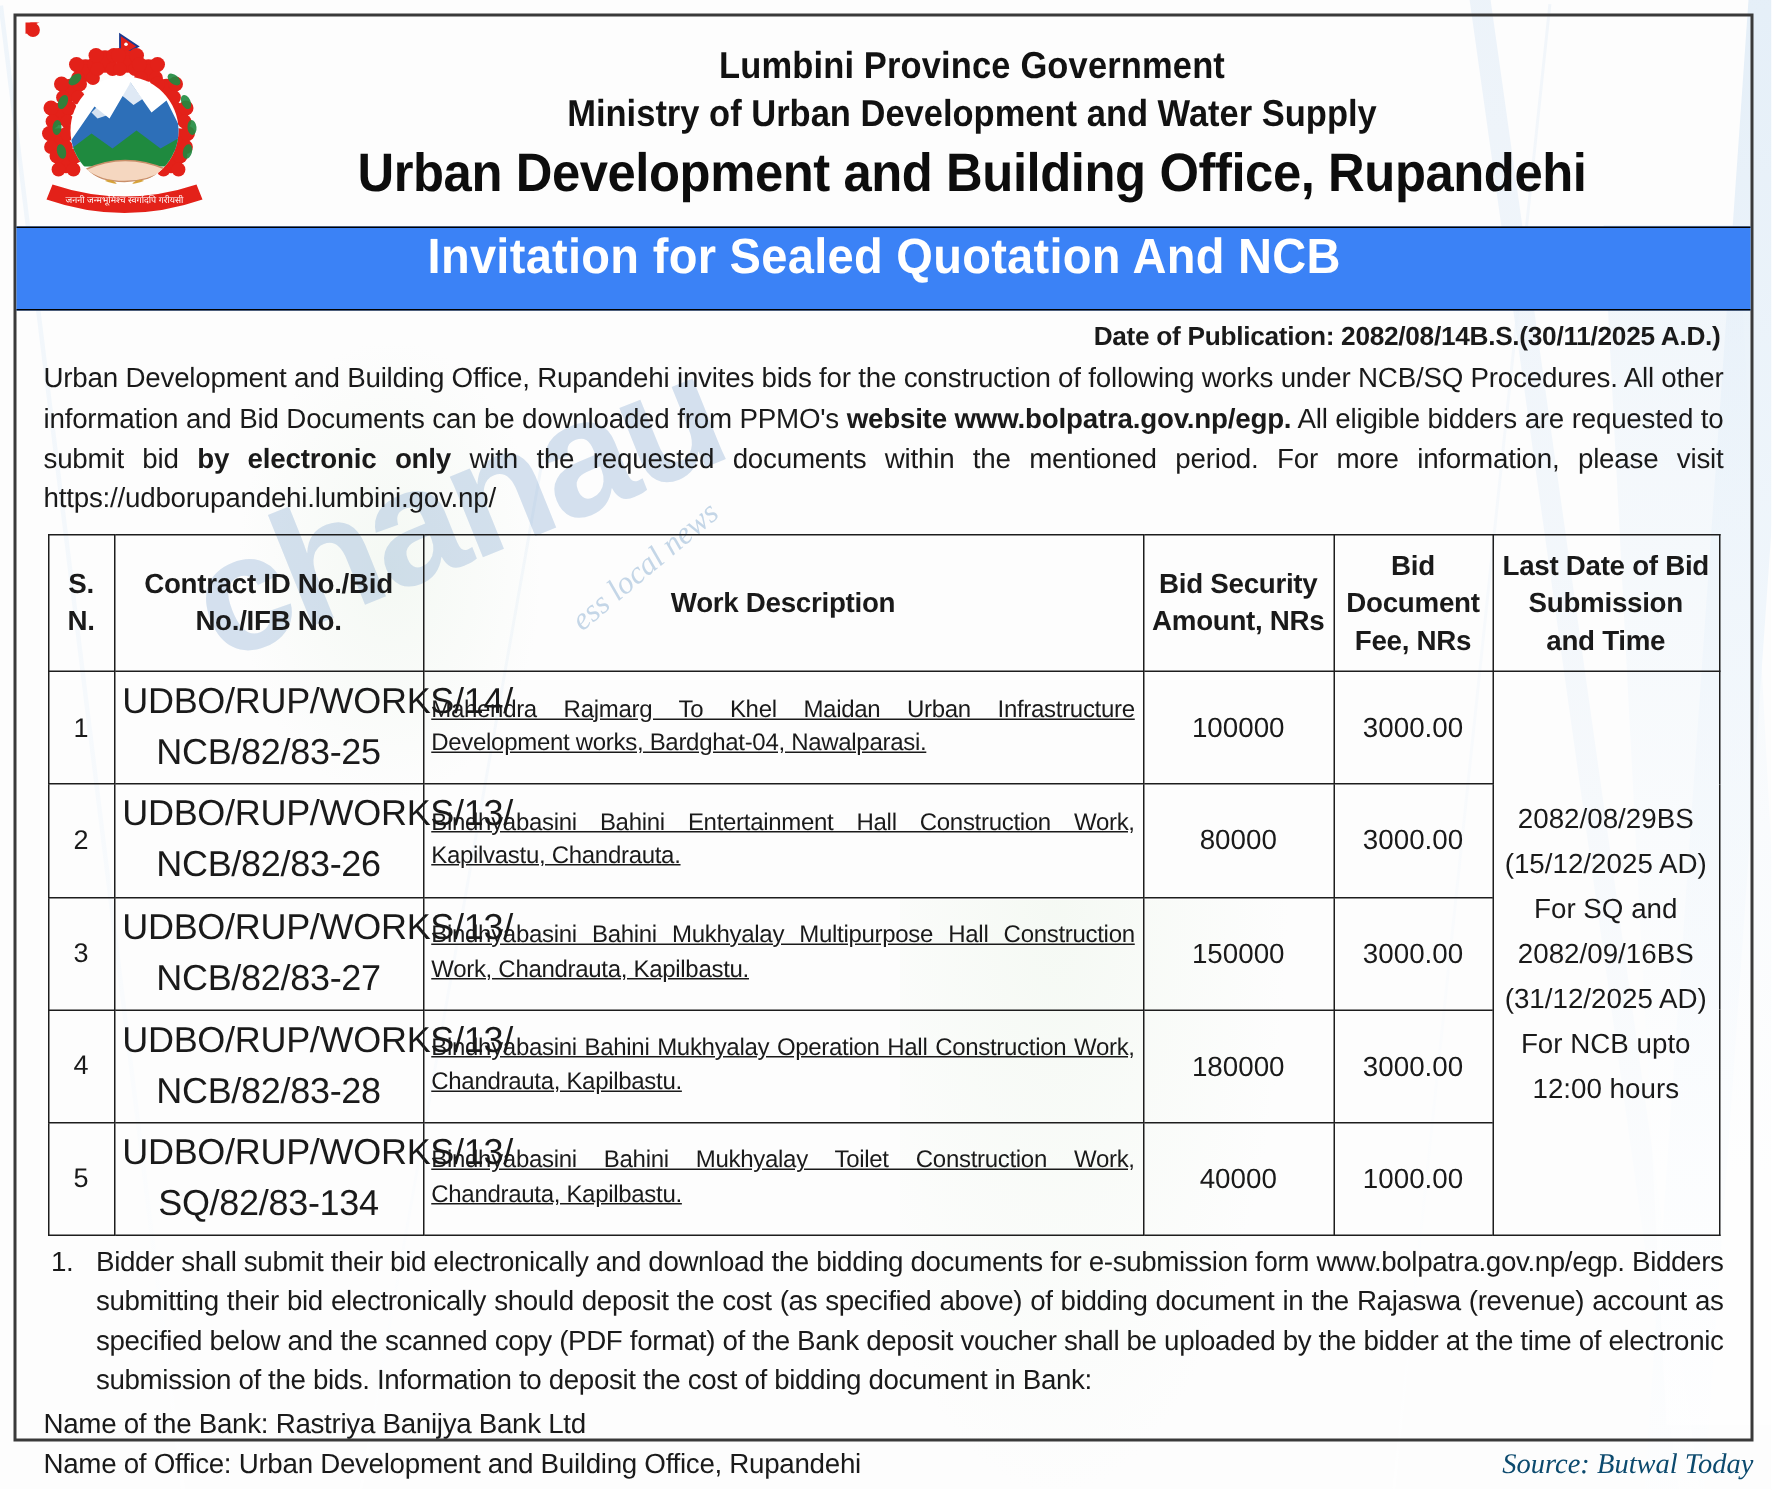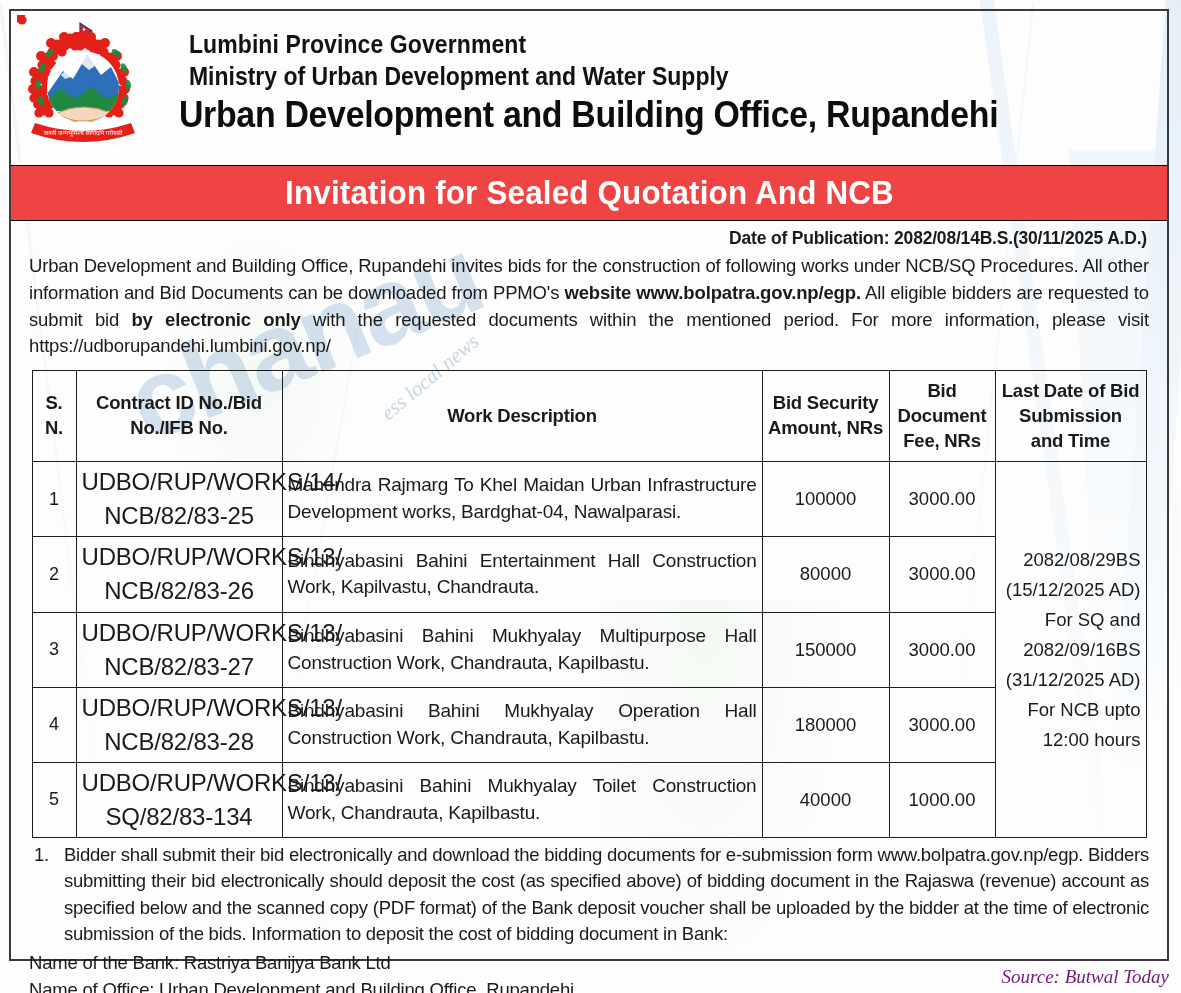--- a/index.html
+++ b/index.html
@@ -101,20 +101,21 @@
     align-items: center;
   }
   .emblem {
     width: 132px;
     height: 132px;
     margin-left: 6px;
     flex: 0 0 132px;
   }
   .mast-titles {
     flex: 1;
+    text-align: center;
     padding-right: 20px;
     line-height: 1.12;
   }
   .mast-l1, .mast-l2 {
     font-family: "Liberation Sans", sans-serif;
     font-weight: 700;
     color: #121212;
     transform: scaleX(0.92);
   }
   .mast-l1 { font-size: 25px; letter-spacing: .1px; padding-top: 4px;}
@@ -124,28 +125,26 @@
     font-weight: 700;
     font-size: 36px;
     margin-top: 5px;
     color: #0d0d0d;
     transform: scaleX(0.94);
     letter-spacing: -0.3px;
   }
 
   
   .banner {
-    background: #ef4444;
+    background: #3b82f6;
     height: 54px;
     display: flex;
-    align-items: center;
     justify-content: center;
     border-top: 1px solid #000;
     border-bottom: 1px solid #000;
-    margin-top: 14px;
   }
   .banner-title {
     color: #ffffff;
     font-family: "Liberation Sans", sans-serif;
     font-weight: 700;
     font-size: 33px;
     transform: scaleX(0.95);
     letter-spacing: .2px;
   }
 
@@ -204,27 +203,28 @@
     text-align: center;
     line-height: 1.42;
     font-size: 24px;
     letter-spacing: -0.2px;
     padding: 4px 2px;
   }
   td.c-desc {
     text-align: justify;
     text-justify: inter-word;
     line-height: 1.42;
-    font-size: 19px;
+    font-size: 16px;
     padding: 4px 7px;
     letter-spacing: -0.2px;
+    text-decoration: underline;
   }
   td.c-num { text-align: center; font-size: 18.5px; }
   td.c-last {
-    text-align: right;
+    text-align: center;
     line-height: 1.62;
     font-size: 18.5px;
     padding: 4px 4px;
   }
   tr.bidrow { height: 57px; }
 
   
   .notes {
     margin: 4px 0 0 0;
     padding: 0;
@@ -247,21 +247,21 @@
   }
 
   
   .source {
     position: absolute;
     right: 12px;
     top: 966px;
     font-family: "Liberation Serif", serif;
     font-style: italic;
     font-size: 19px;
-    color: #701a75;
+    color: #0c4a6e;
     z-index: 3;
   }
 </style>
 </head>
 <body>
 
 <div class="page-bg">
   <div class="streak s1"></div>
   <div class="streak s2"></div>
   <div class="streak s3"></div>

